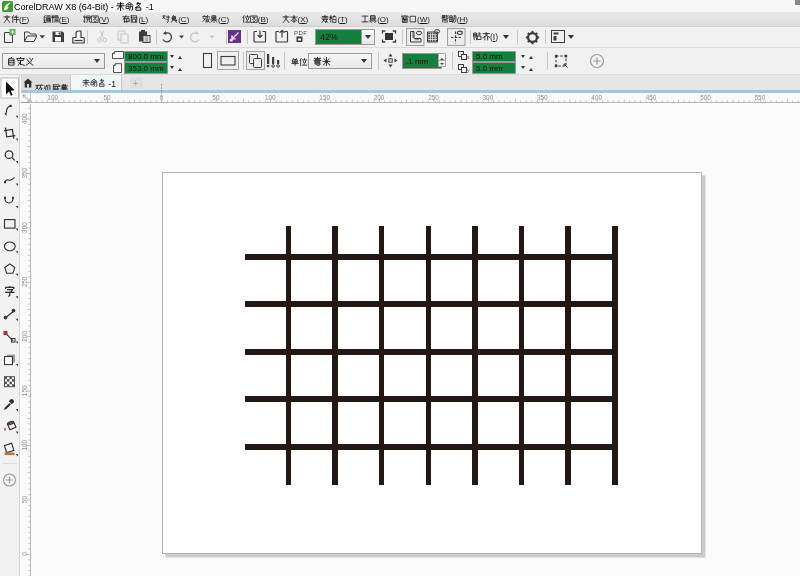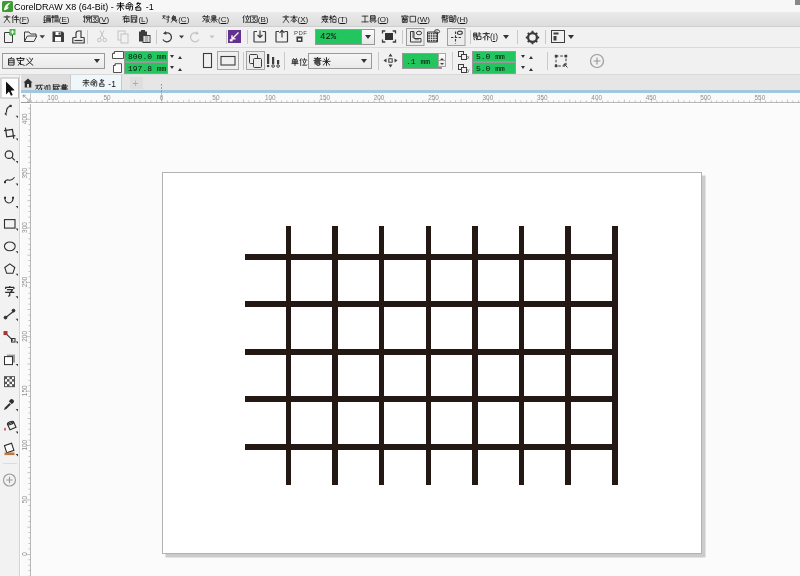--- a/index.html
+++ b/index.html
@@ -1,21 +1,21 @@
 <!DOCTYPE html>
 <html><head><meta charset="utf-8">
 <style>
 html,body{margin:0;padding:0;}
 body{width:800px;height:576px;overflow:hidden;position:relative;
  font-family:"Liberation Sans",sans-serif;background:#fff;}
 .abs{position:absolute;}
 svg.cjk{display:inline-block;}
 .vline{position:absolute;background:#231813;width:5.6px;top:226px;height:259px;}
 .hline{position:absolute;background:#231813;height:6px;left:245.4px;width:371.8px;}
-.fld{position:absolute;background:#22c55e;border:1px solid #989898;font-size:8px;color:#111;font-family:Liberation Mono, monospace;}
+.fld{position:absolute;background:#15803d;border:1px solid #989898;font-size:8px;color:#111;}
 .cmb{position:absolute;background:linear-gradient(#f6f6f6,#e9e9e9);border:1px solid #9a9a9a;font-size:9px;color:#111;}
 </style></head>
 <body>
 <div class="abs" style="left:0;top:0;width:800px;height:12px;background:#f7f7f7;"></div>
 <svg class="abs" style="left:2px;top:0.5px" width="11" height="11" viewBox="0 0 11 11">
     <rect width="11" height="11" rx="1.5" fill="#3f9c35"></rect>
     <path d="M2 9.2 C2.4 5.2,4.2 2.4,8.8 1.4 C6.6 3.2,5.6 5.2,5.4 6.6 L7 6.3 C5.6 8.2,3.9 9.2,2 9.2 Z" fill="#fff"></path>
   </svg>
 <div class="abs" style="left:14px;top:1.5px;font-size:9px;color:#000;white-space:nowrap">CorelDRAW X8 (64-Bit) - <svg class="cjk" width="9" height="9" viewBox="0 0 10 10" style="vertical-align:-1px">
       <path d="M1.6 2 H8.4 M1 4.2 H9 M5 .5 V9.5 M4.6 4.4 Q3.6 6.6 1.4 8.2 M5.4 4.4 Q6.4 6.6 8.6 8.2" fill="none" stroke="#000" stroke-width="1" stroke-linecap="round" stroke-linejoin="round"></path>
@@ -234,21 +234,21 @@
       <path d="M2.5 15.5 l1.8-1.8 h6.2 v8.8 h-8 z"></path>
       <path d="M4.3 13.7 v1.8 h-1.8"></path>
     </g>
   </svg>
 <div class="fld" style="left:124px;top:50.5px;width:42px;height:9.5px">
     <span style="position:absolute;left:3px;top:0.5px">800.0 mm</span>
   </div>
 <div class="abs" style="left:170px;top:54.5px;width:0;height:0;border:2.4px solid transparent;border-top:3px solid #333"></div>
 <div class="abs" style="left:177.5px;top:53.7px;width:0;height:0;border:2.4px solid transparent;border-bottom:3px solid #333"></div>
 <div class="fld" style="left:124px;top:62.3px;width:42px;height:9.5px">
-    <span style="position:absolute;left:3px;top:0.5px">197.8 mm</span>
+    <span style="position:absolute;left:3px;top:0.5px">353.0 mm</span>
   </div>
 <div class="abs" style="left:170px;top:66.3px;width:0;height:0;border:2.4px solid transparent;border-top:3px solid #333"></div>
 <div class="abs" style="left:177.5px;top:65.5px;width:0;height:0;border:2.4px solid transparent;border-bottom:3px solid #333"></div>
 <svg class="abs" style="left:199px;top:51px" width="16" height="20" viewBox="0 0 16 20">
     <rect x="4.5" y="2.5" width="8" height="14" fill="none" stroke="#3d3d3d" stroke-width="1.1"></rect>
   </svg>
 <div class="abs" style="left:217px;top:51px;width:22px;height:19px;background:#efefef;border:1px solid #a5a5a5;box-sizing:border-box"></div>
 <svg class="abs" style="left:217px;top:51px" width="22" height="19" viewBox="0 0 22 19">
     <rect x="4" y="5.5" width="14" height="8.5" fill="none" stroke="#3d3d3d" stroke-width="1.1"></rect>
   </svg>

